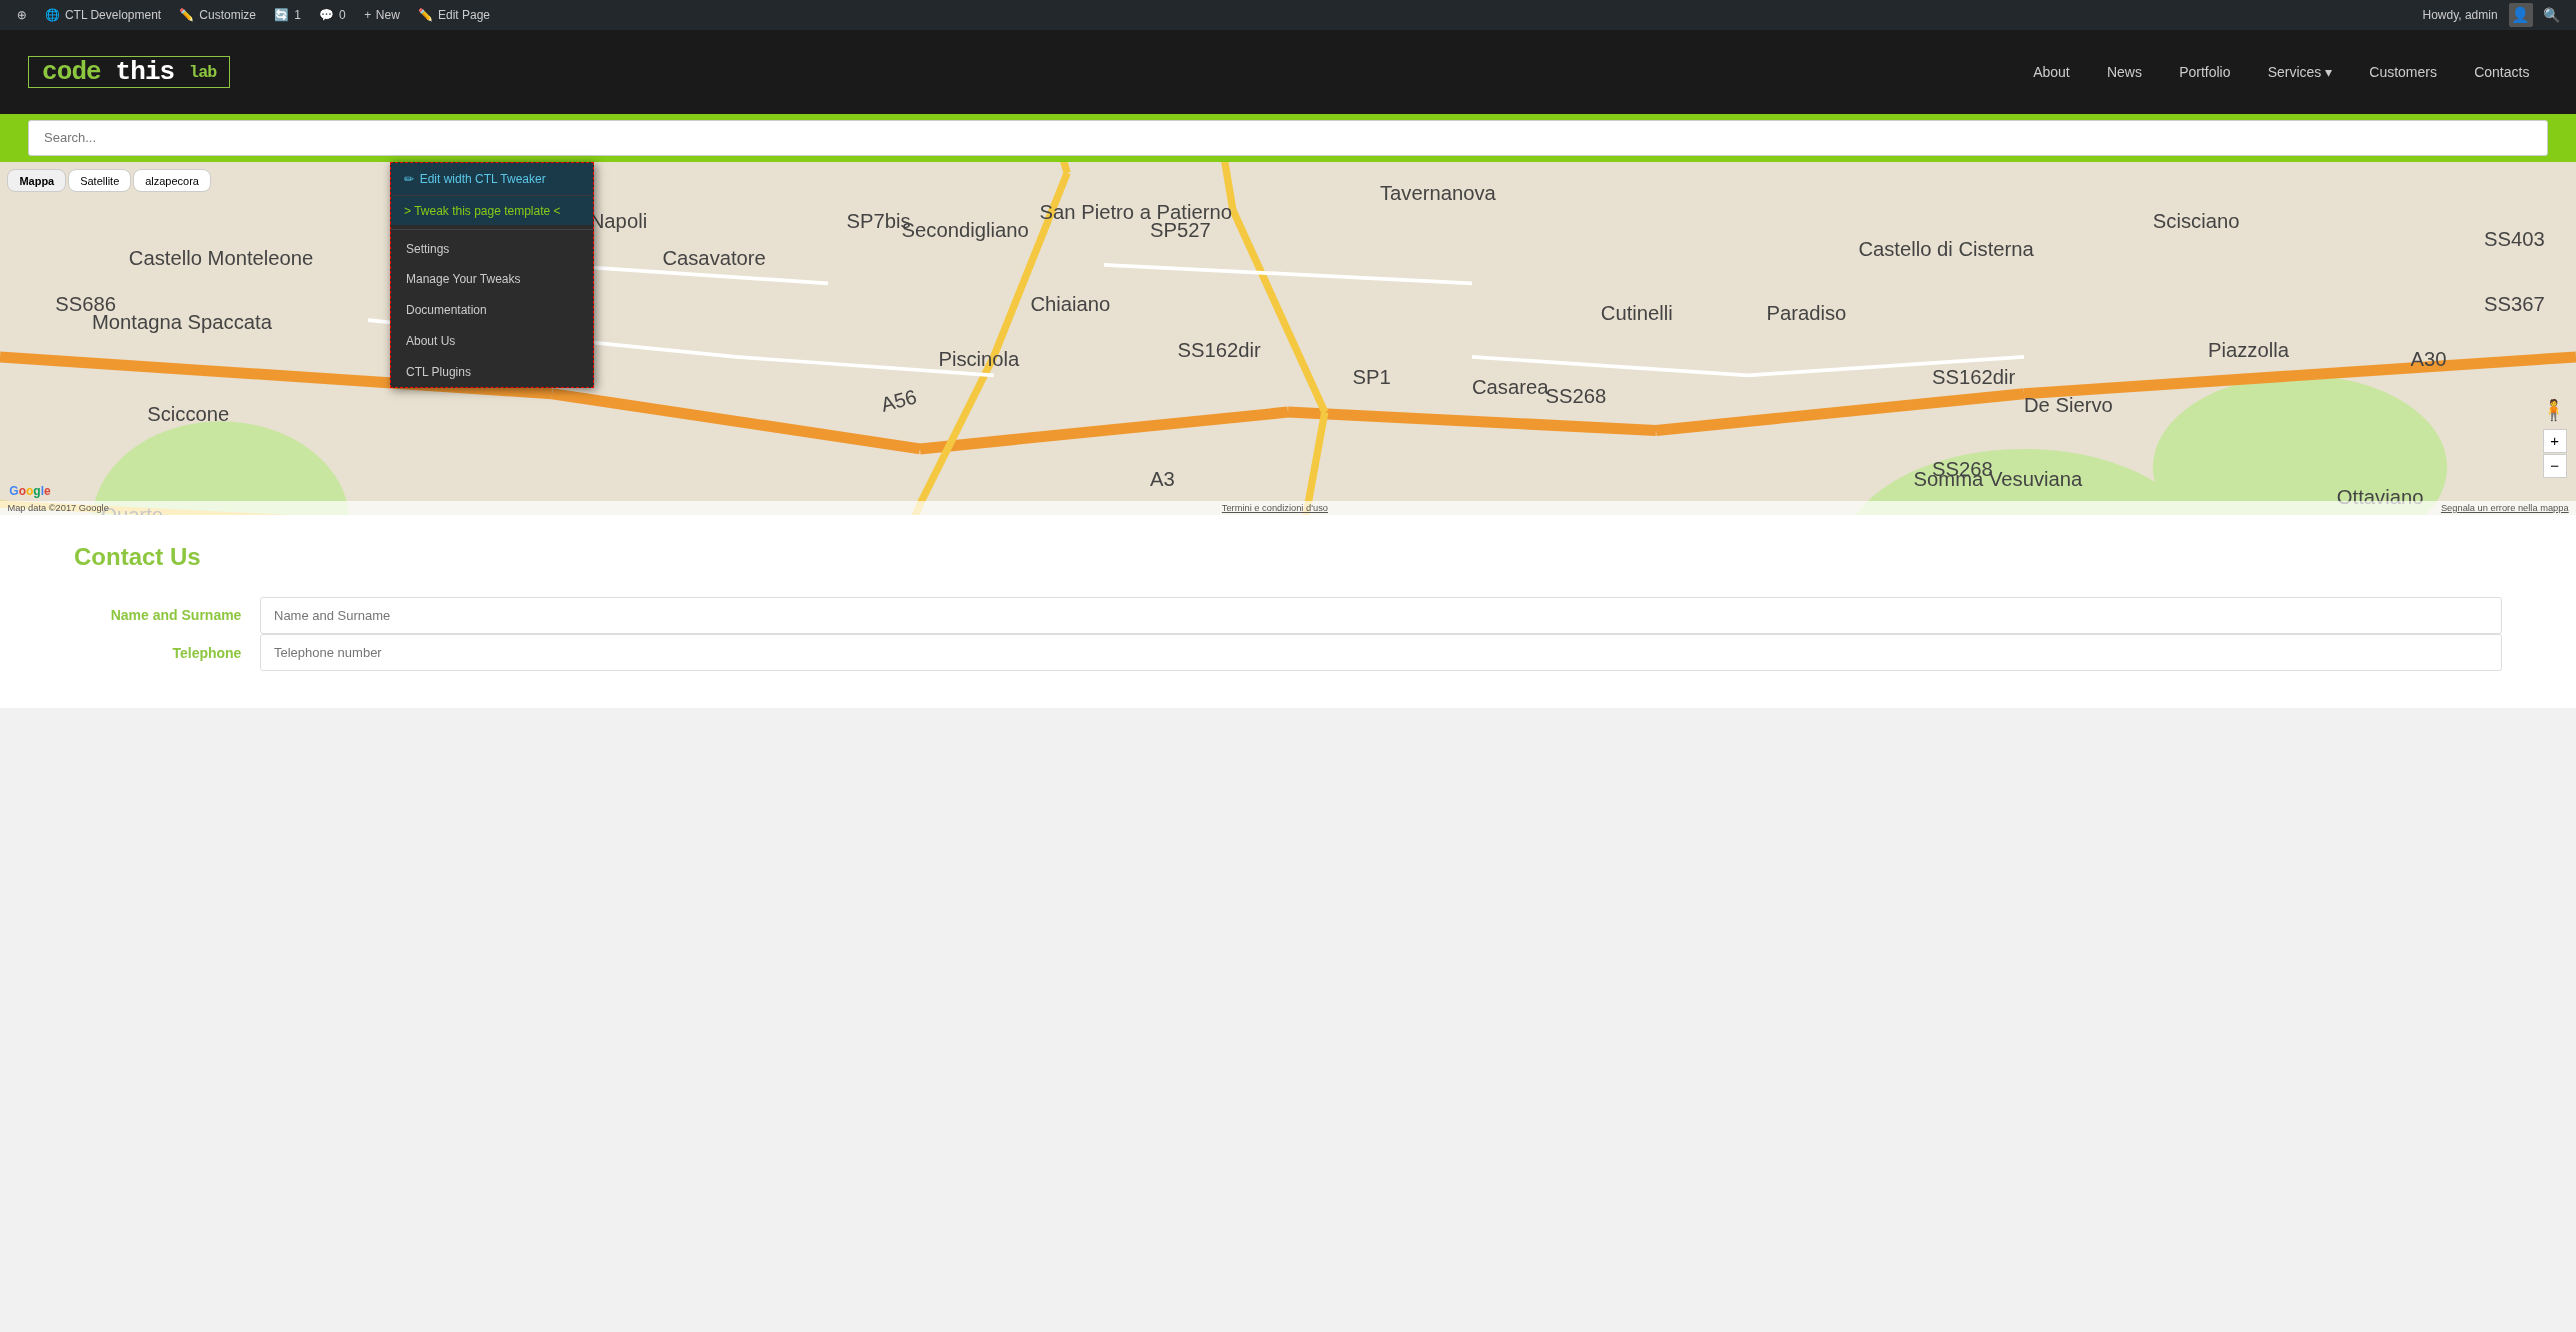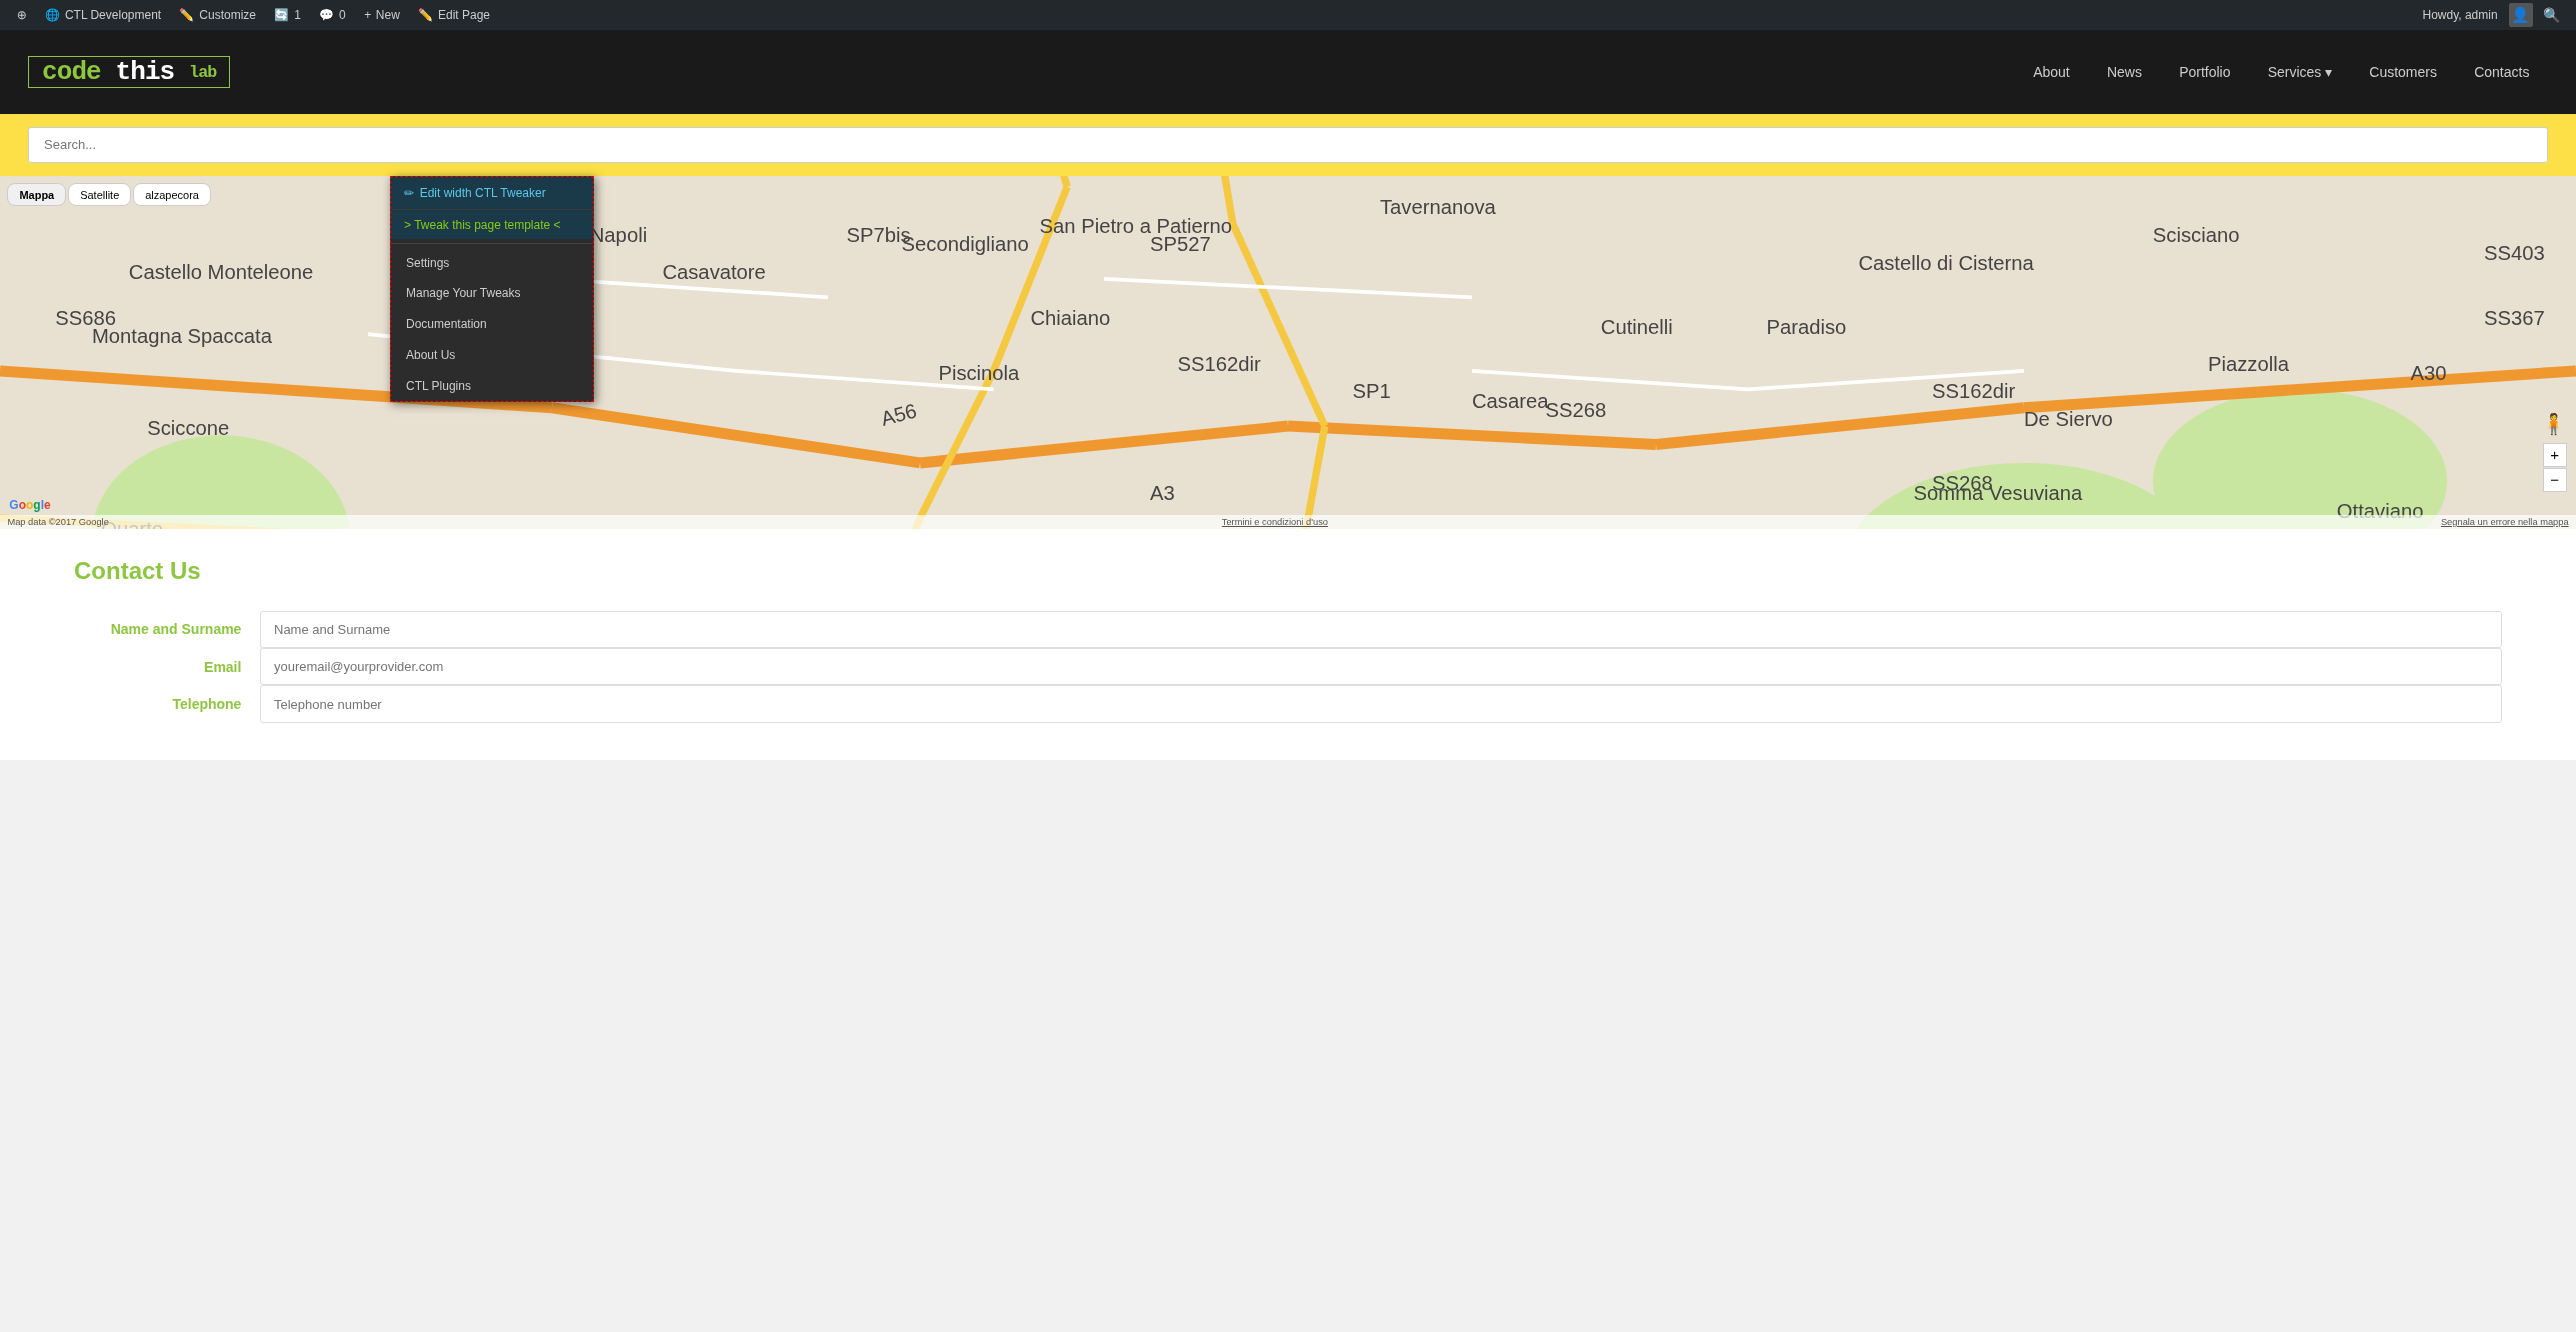--- a/index.html
+++ b/index.html
@@ -93,22 +93,22 @@
       height: 84px;
       display: flex;
       align-items: center;
       cursor: pointer;
       white-space: nowrap;
       gap: 3.7px;
     }
 
     
     #search-bar {
-      background: #fde047;
-      padding: 13px 28px;
+      background: #84cc16;
+      padding: 6px 28px;
     }
     #search-bar input {
       width: 100%;
       padding: 9.3px 15px;
       border: 0.9px solid #ccc;
       border-radius: 2.8px;
       font-size: 13px;
       color: #888;
       background: #fff;
     }
@@ -500,23 +500,19 @@
 </div>
 
 <div id="contact-section">
   <div id="contact-title">Contact Us</div>
 
   <div class="form-row">
     <label class="form-label">Name and Surname</label>
     <input type="text" class="form-input" placeholder="Name and Surname" style="">
   </div>
 
-  <div class="form-row">
-    <label class="form-label">Email</label>
-    <input type="email" class="form-input" placeholder="youremail@yourprovider.com" style="">
-  </div>
 
   <div class="form-row">
     <label class="form-label">Telephone</label>
     <input type="tel" class="form-input" placeholder="Telephone number" style="">
   </div>
 </div>
 
 
 </body></html>

